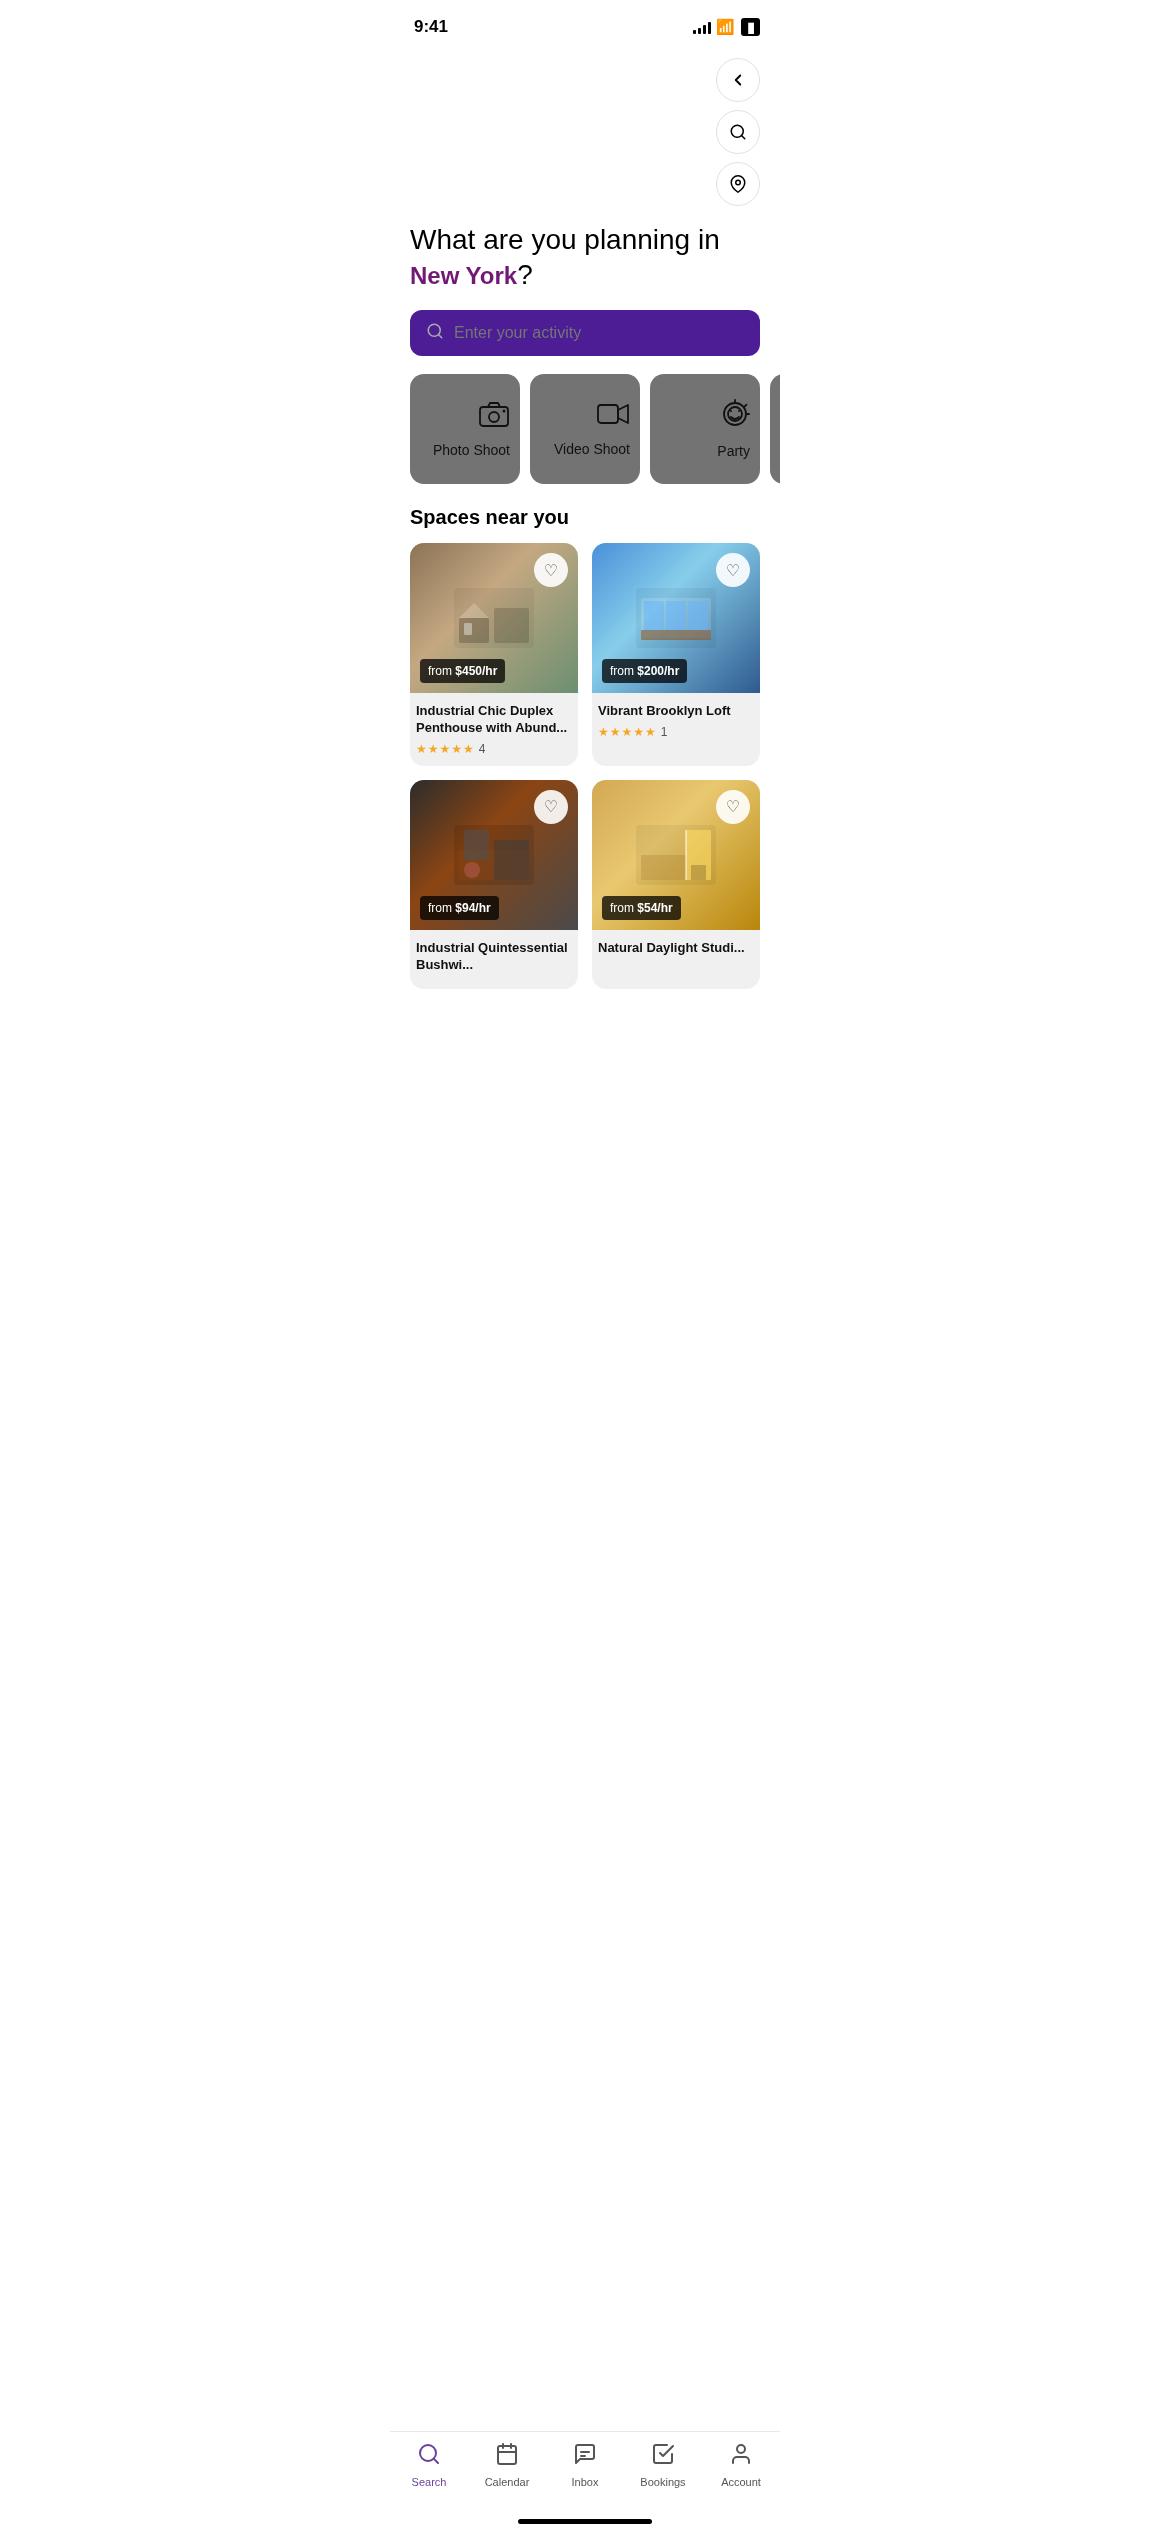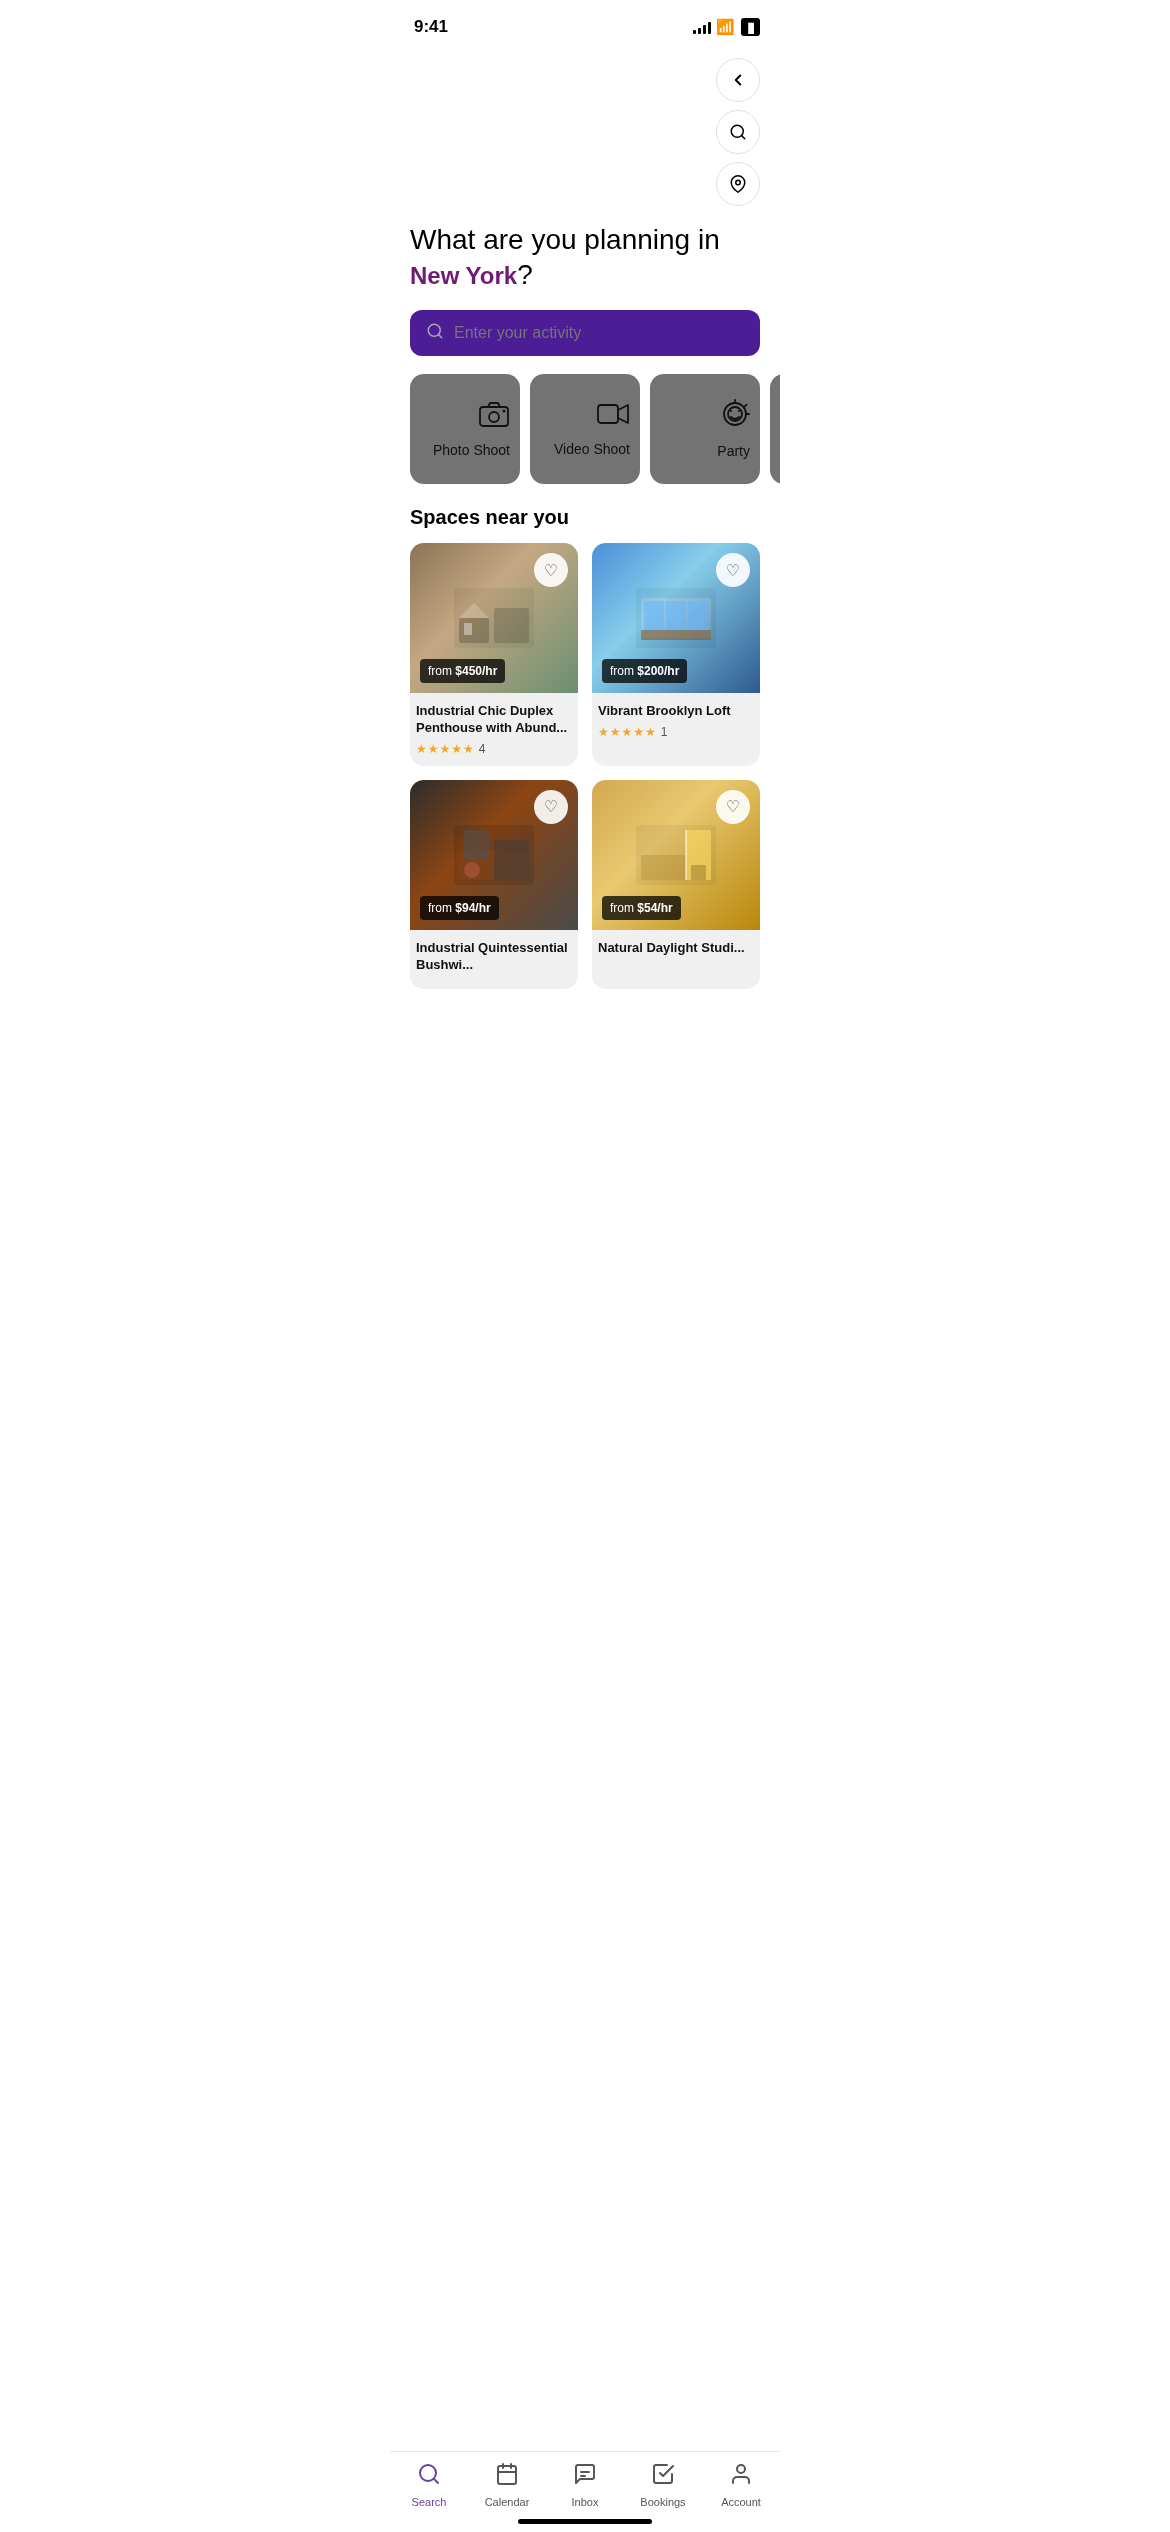--- a/index.html
+++ b/index.html
@@ -247,21 +247,21 @@
       position: fixed;
       bottom: 0;
       left: 50%;
       transform: translateX(-50%);
       width: 390px;
       background: #fff;
       border-top: 1px solid #e8e8e8;
       display: flex;
       justify-content: space-around;
       align-items: center;
-      padding: 10px 0 24px 0;
+      padding: 10px 0 44px 0;
       z-index: 100;
     }
     .nav-item {
       display: flex;
       flex-direction: column;
       align-items: center;
       gap: 4px;
       cursor: pointer;
       flex: 1;
     }

